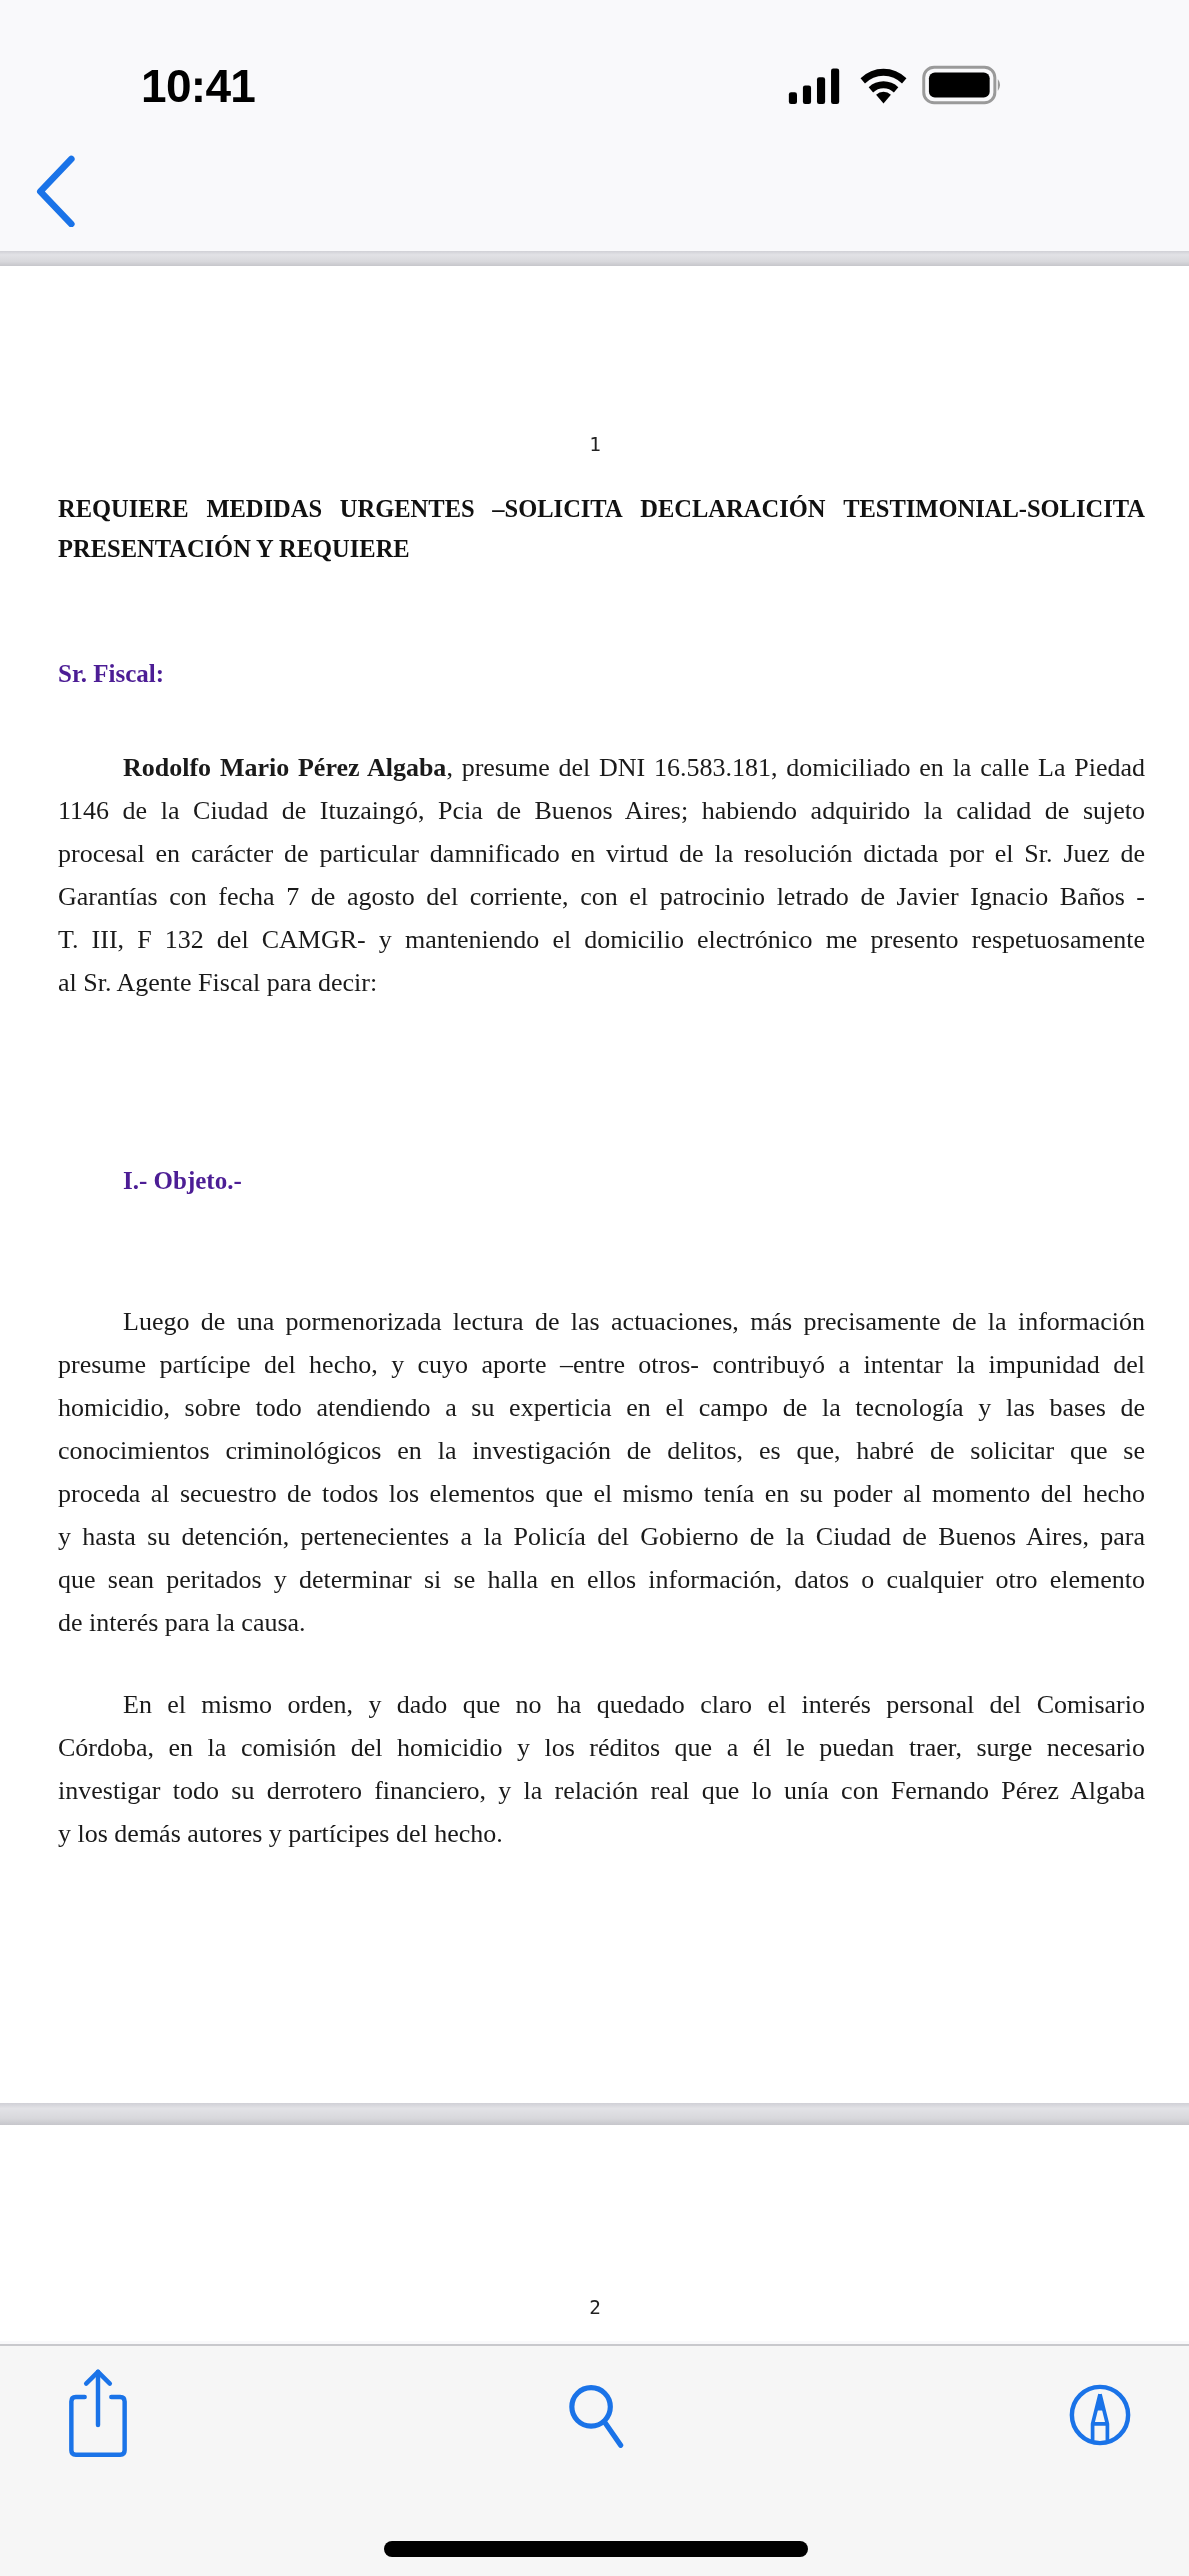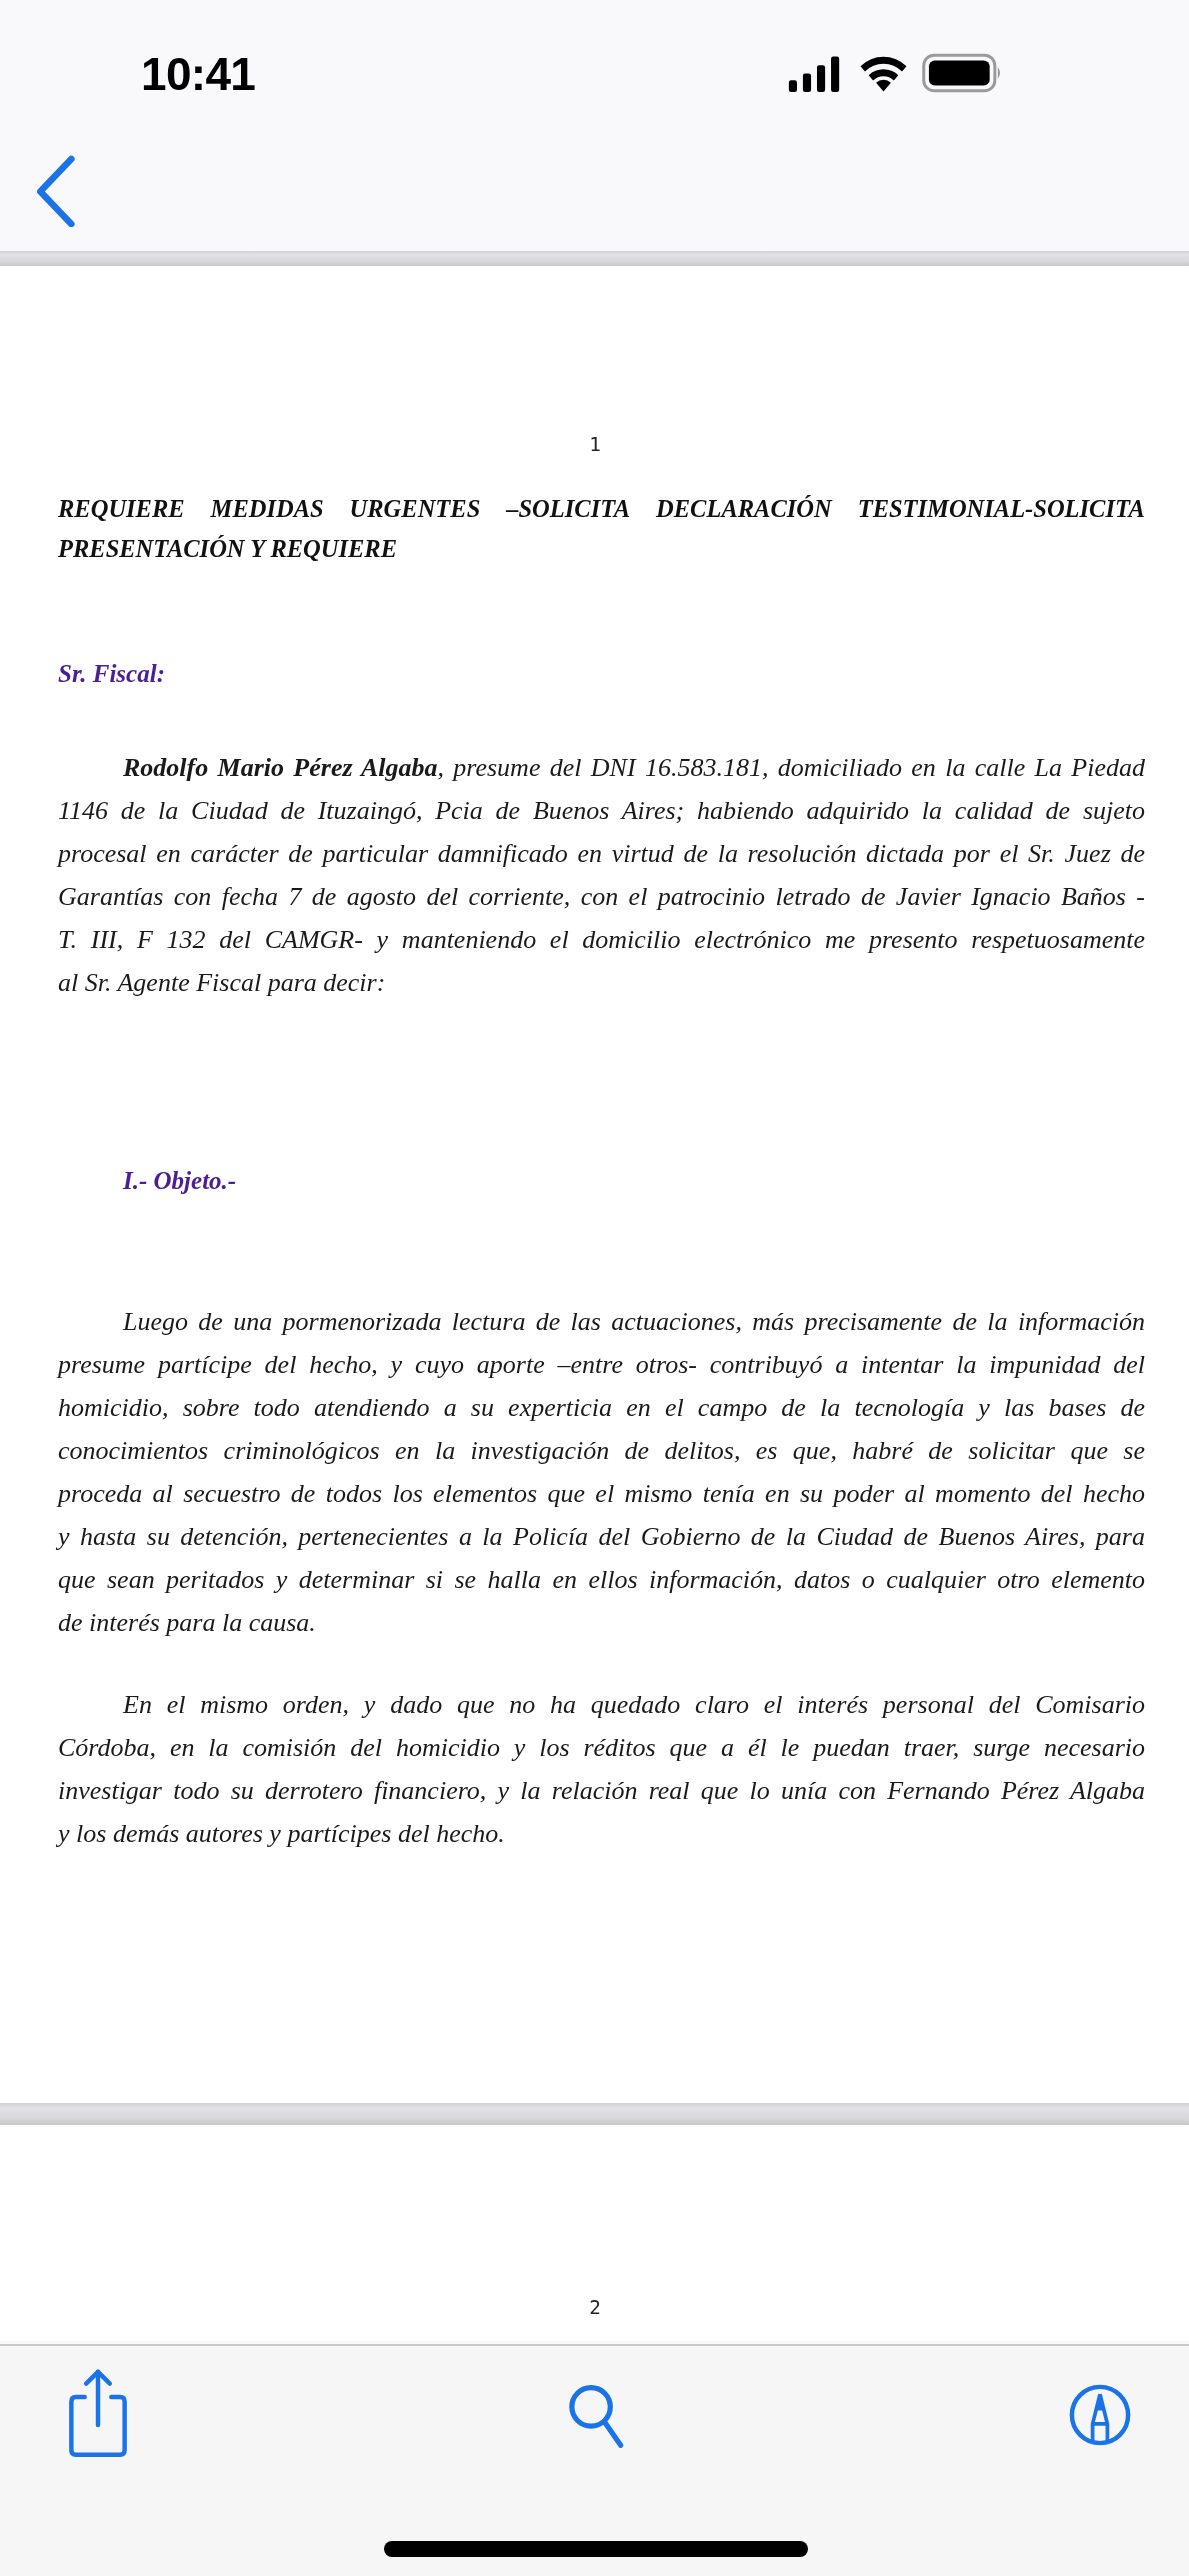--- a/index.html
+++ b/index.html
@@ -3,21 +3,21 @@
 <meta charset="utf-8">
 <style>
   html, body { margin:0; padding:0; }
   body {
     width:1190px; height:2576px; position:relative; overflow:hidden;
     background:#f9f9fb;
     font-family:"Liberation Serif", serif;
     color:#111;
   }
   
-  .status-bar { position:absolute; left:0; top:4px; width:1092px; height:126px; background:#f9f9fb; }
+  .status-bar { position:absolute; left:0; top:16px; width:1092px; height:126px; background:#f9f9fb; }
   .status-time {
     position:absolute; left:141px; top:43px;
     font-family:"Liberation Sans", sans-serif; font-weight:600; font-size:46px; color:#000;
     letter-spacing:-0.7px;
   }
   .status-icons { position:absolute; right:88px; top:49px; height:40px; display:flex; align-items:center; gap:13.4px; }
   .status-icons svg { display:block; }
 
   
   .nav-bar { position:absolute; left:0; top:126px; width:1190px; height:126px; background:#f9f9fb; }
@@ -32,21 +32,21 @@
   
   .page { position:absolute; left:0; width:1190px; background:#ffffff; }
   .page1 { top:266px; height:1837px; }
   .page2 { top:2125px; height:216px; }
 
   .page-number {
     position:absolute; width:1190px; left:0; text-align:center;
     font-family:"DejaVu Sans Mono", monospace; font-size:19.3px; color:#222;
   }
 
-  .doc { position:absolute; left:58px; width:1087px;font-style:italic; }
+  .doc { position:absolute; left:58px; width:1087px; }
   .title-line {
     font-weight:bold; font-size:24.5px; line-height:40px; color:#111;
   }
   .title-justified { display:flex; justify-content:space-between; }
   .heading { font-weight:bold; font-size:25px; color:#4c1d95; }
   .para { font-size:26px; line-height:43px; text-align:justify; color:#1a1a1a; }
   .para .line { display:block; text-align:justify; text-align-last:justify; white-space:nowrap; }
   .para .line.last { text-align-last:left; }
   .para .line.indent { padding-left:65px; }
   .bold { font-weight:bold; }

